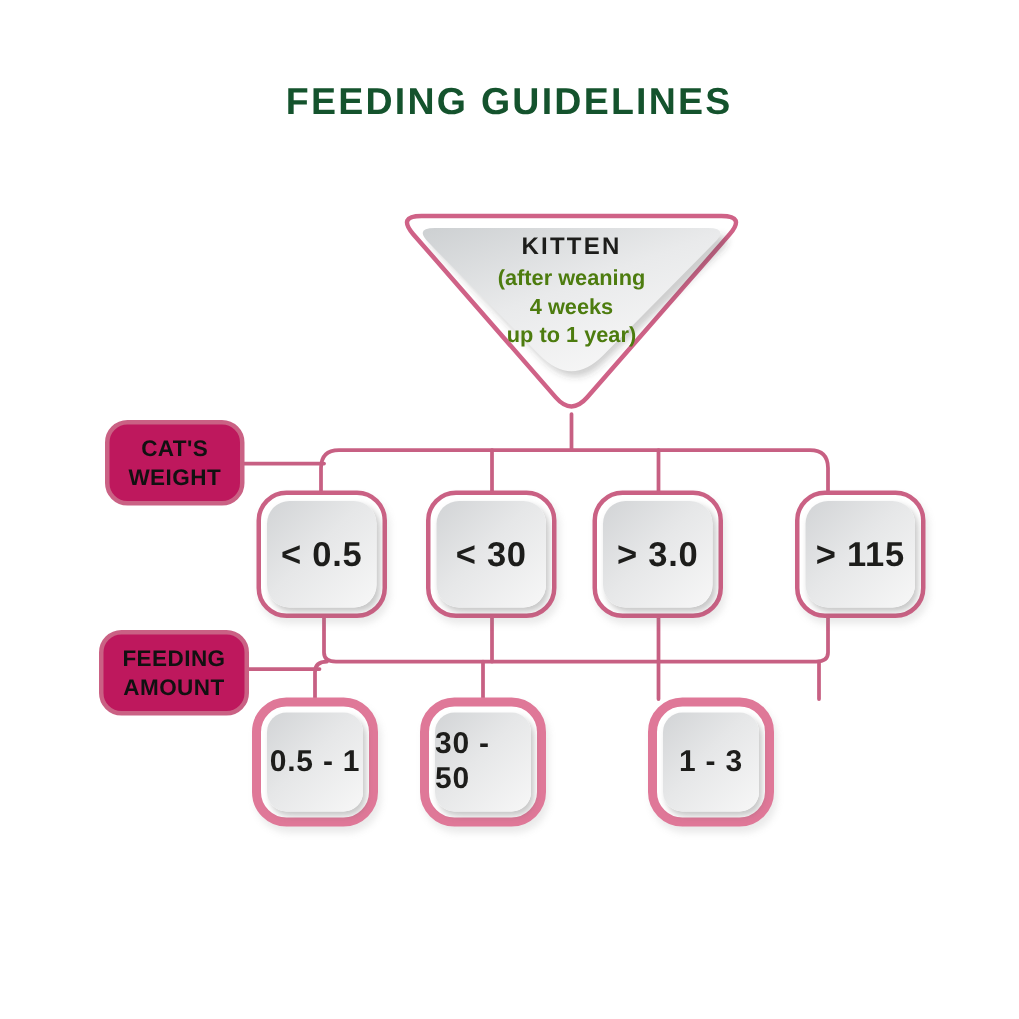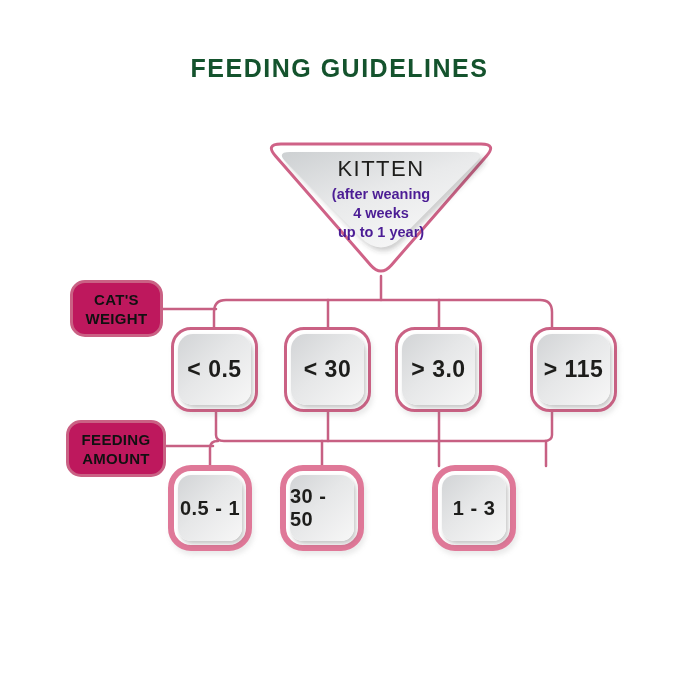--- a/index.html
+++ b/index.html
@@ -28,30 +28,30 @@
   }
   
   .tri-text {
     position: absolute;
     left: 286px; top: 156px;
     width: 190px;
     text-align: center;
     color: #1d1d1b;
   }
   .tri-title {
-    font-size: 22px;
-    font-weight: normal;
+    font-size: 16px;
+    font-weight: bold;
     letter-spacing: 1.5px;
     margin-bottom: 3px;
   }
   .tri-sub {
     font-size: 14.5px;
     font-weight: bold;
     line-height: 19px;
-    color: #4c1d95;
+    color: #4d7c0f;
   }
   
   .side-label {
     position: absolute;
     box-sizing: border-box;
     border: 3.5px solid #ca6184;
     border-radius: 15px;
     background: #be185d;
     display: flex;
     flex-direction: column;

